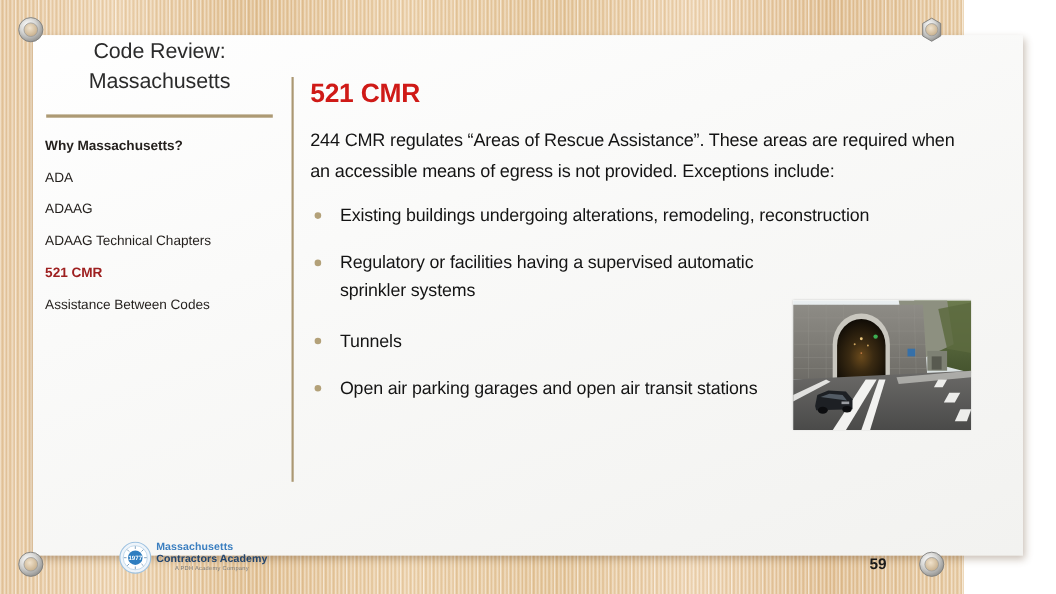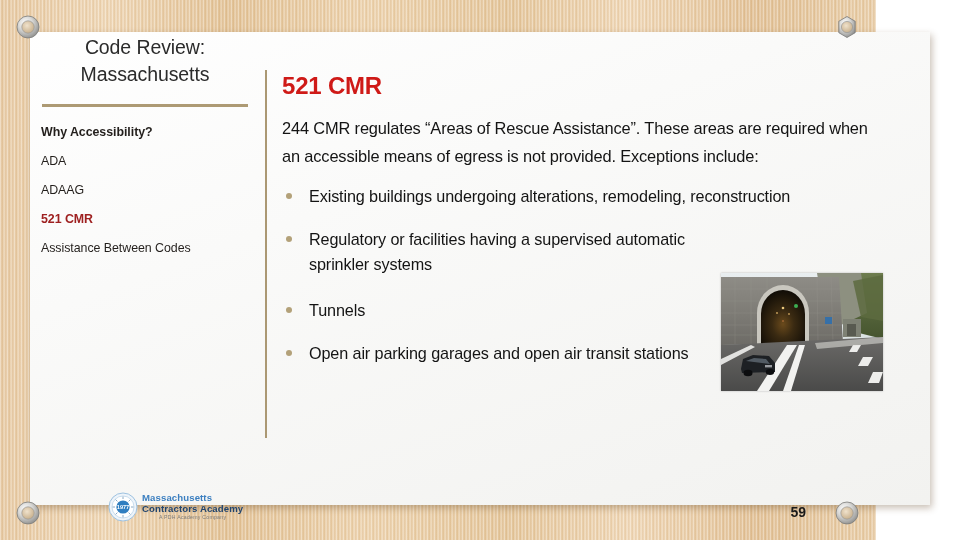--- a/index.html
+++ b/index.html
@@ -225,23 +225,24 @@
     </svg>
   </div>
 
   <div id="sidebar">
     <div id="sidebar-title">
       <div>Code Review:</div>
       <div>Massachusetts</div>
     </div>
     <div id="sidebar-divider"></div>
     <nav id="sidebar-nav">
-      <div class="nav-item bold">Why Accessibility?</div>
+      <div class="nav-item bold">Why Massachusetts?</div>
       <div class="nav-item">ADA</div>
       <div class="nav-item">ADAAG</div>
+      <div class="nav-item">ADAAG Technical Chapters</div>
       <div class="nav-item active">521 CMR</div>
       <div class="nav-item">Assistance Between Codes</div>
     </nav>
   </div>
 
   <div id="content-divider"></div>
 
   <main id="content">
     <h1 id="content-heading">521 CMR</h1>
     <p id="content-intro">244 CMR regulates “Areas of Rescue Assistance”.  These areas are required when an accessible means of egress is not provided. Exceptions include:</p>

